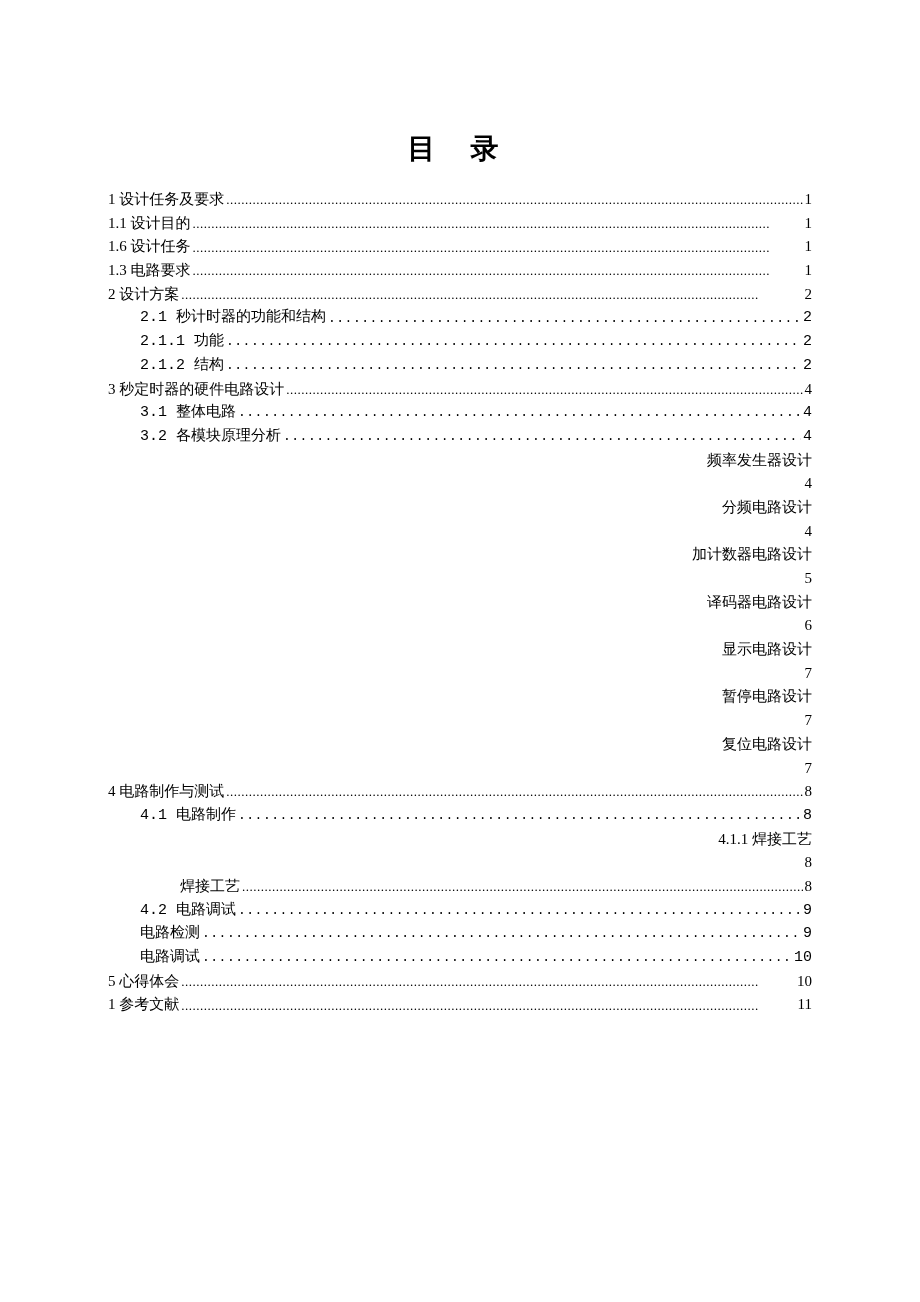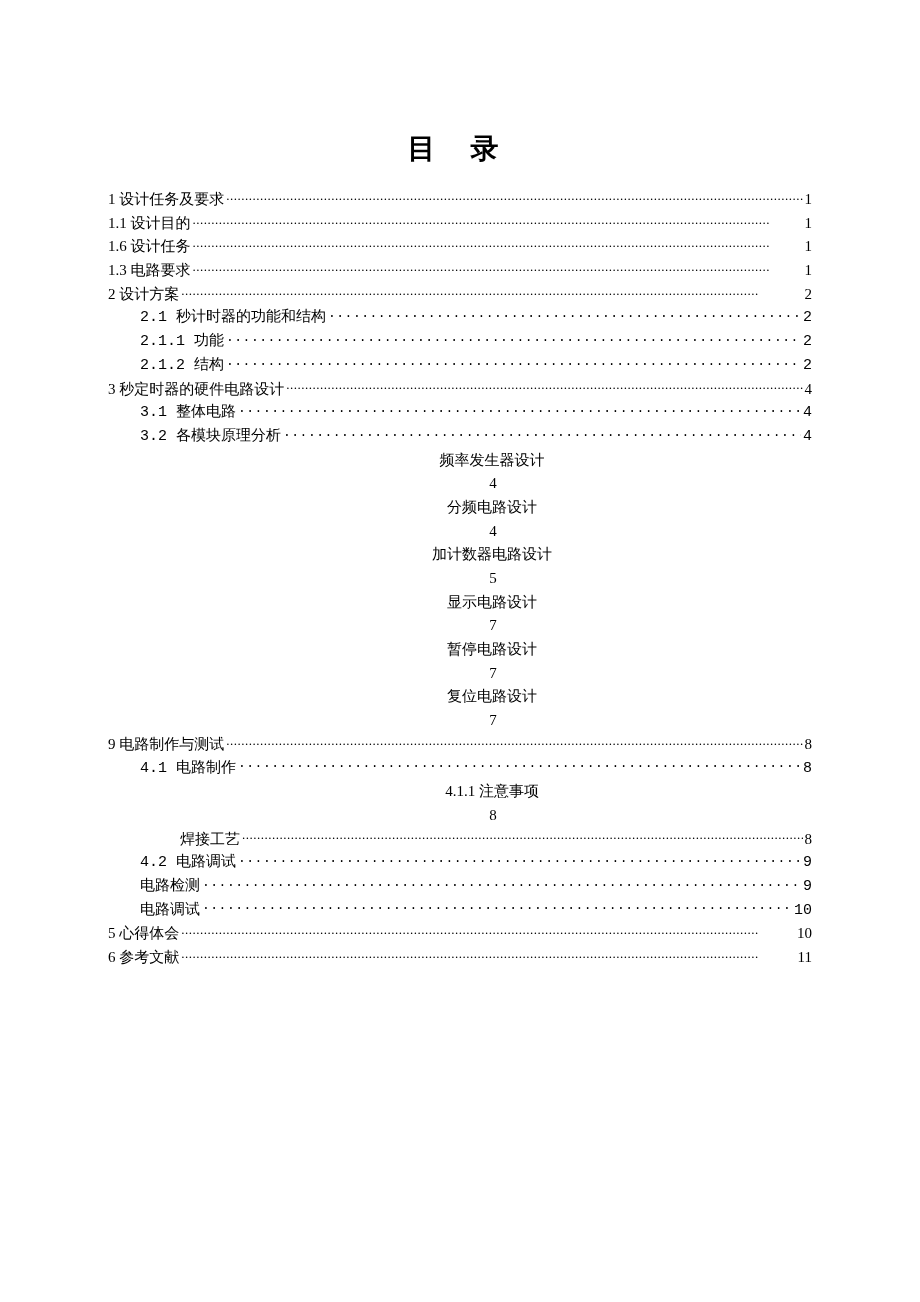--- a/index.html
+++ b/index.html
@@ -22,21 +22,21 @@
       margin-bottom: 20px;
       color: #000;
     }
     .toc-container {
       font-size: 15px;
       color: #000;
       line-height: 1.58;
     }
     .toc-line {
       display: flex;
-      align-items: center;
+      align-items: flex-end;
       white-space: nowrap;
     }
     .indent-0 { padding-left: 0; }
     .indent-1 { padding-left: 32px; font-family: Liberation Mono, monospace; }
     .indent-2 { padding-left: 64px; flex-direction: column; }
     .indent-2b { padding-left: 72px; }
     .toc-text {
       flex-shrink: 0;
     }
     .toc-leader {
@@ -140,46 +140,51 @@
       <span class="toc-text">分频电路设计</span>
       <span class="toc-leader sparse"></span>
       <span class="toc-page">4</span>
     </div>
     <div class="toc-line indent-2">
       <span class="toc-text">加计数器电路设计</span>
       <span class="toc-leader dense"></span>
       <span class="toc-page">5</span>
     </div>
     <div class="toc-line indent-2">
+      <span class="toc-text">译码器电路设计</span>
+      <span class="toc-leader dense"></span>
+      <span class="toc-page">6</span>
+    </div>
+    <div class="toc-line indent-2">
       <span class="toc-text">显示电路设计</span>
       <span class="toc-leader dense"></span>
       <span class="toc-page">7</span>
     </div>
     <div class="toc-line indent-2">
       <span class="toc-text">暂停电路设计</span>
       <span class="toc-leader dense"></span>
       <span class="toc-page">7</span>
     </div>
     <div class="toc-line indent-2">
       <span class="toc-text">复位电路设计</span>
       <span class="toc-leader dense"></span>
       <span class="toc-page">7</span>
     </div>
     <div class="toc-line indent-0">
-      <span class="toc-text">9 电路制作与测试</span>
+      <span class="toc-text">4 电路制作与测试</span>
       <span class="toc-leader dense"></span>
       <span class="toc-page">8</span>
     </div>
     <div class="toc-line indent-1">
       <span class="toc-text">4.1 电路制作</span>
       <span class="toc-leader dense"></span>
       <span class="toc-page">8</span>
     </div>
     <div class="toc-line indent-2">
-      <span class="toc-text">4.1.1 注意事项</span>
+      <span class="toc-text">4.1.1 焊接工艺</span>
       <span class="toc-leader dense"></span>
       <span class="toc-page">8</span>
     </div>
     <div class="toc-line indent-2b">
       <span class="toc-text"> 焊接工艺</span>
       <span class="toc-leader dense"></span>
       <span class="toc-page">8</span>
     </div>
     <div class="toc-line indent-1">
       <span class="toc-text">4.2 电路调试</span>
@@ -195,17 +200,17 @@
       <span class="toc-text">电路调试</span>
       <span class="toc-leader dense"></span>
       <span class="toc-page">10</span>
     </div>
     <div class="toc-line indent-0">
       <span class="toc-text">5 心得体会</span>
       <span class="toc-leader dense"></span>
       <span class="toc-page">10</span>
     </div>
     <div class="toc-line indent-0">
-      <span class="toc-text">6 参考文献</span>
+      <span class="toc-text">1 参考文献</span>
       <span class="toc-leader dense"></span>
       <span class="toc-page">11</span>
     </div>
   </div>
 
 </body></html>

